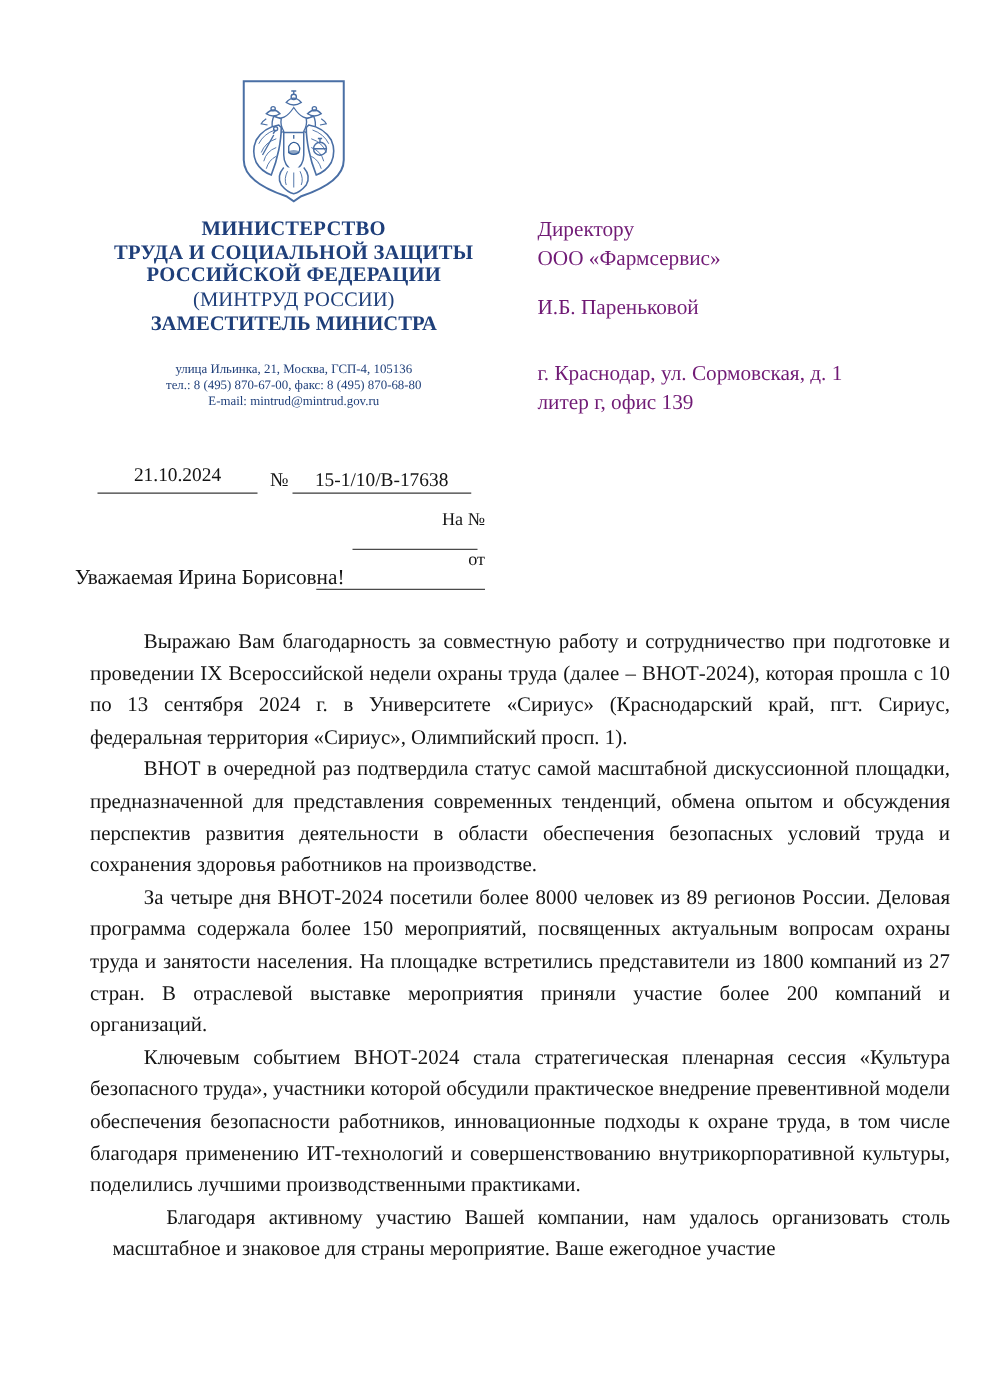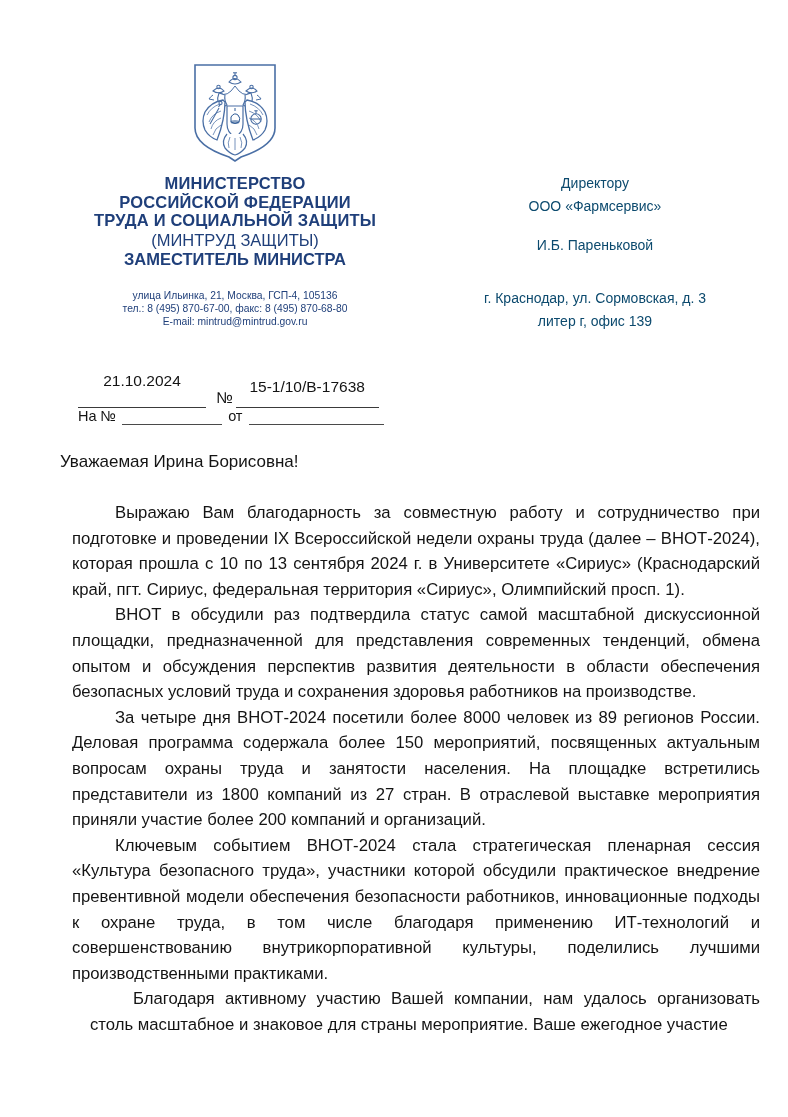--- a/index.html
+++ b/index.html
@@ -6,21 +6,21 @@
   html, body {
     margin: 0;
     padding: 0;
     background: #ffffff;
   }
   .page {
     position: relative;
     width: 788px;
     height: 1117px;
     background: #ffffff;
-    font-family: Liberation Sans, sans-serif;
+    font-family: Liberation Serif, serif;
     color: #1a1a1a;
     overflow: hidden;
     box-sizing: border-box;
   }
 
   
   .letterhead {
     position: absolute;
     left: 60px;
     top: 62px;
@@ -72,42 +72,43 @@
     font-size: 15.5px;
     color: #141414;
     display: flex;
     align-items: flex-end;
     white-space: nowrap;
   }
   .ref-date {
     border-bottom: 1px solid #3a3a3a;
     min-width: 120px;
     text-align: center;
-    padding: 0 4px 17px 4px;
+    padding: 0 4px 4px 4px;
   }
   .ref-nosign {
     padding: 0 3px 1px 10px;
   }
   .ref-num {
     border-bottom: 1px solid #3a3a3a;
     min-width: 135px;
     text-align: center;
-    padding: 0 4px 11px 4px;
+    padding: 0 4px 0 4px;
   }
 
   .onref-row {
     position: absolute;
     left: 78px;
     top: 408px;
     width: 310px;
     font-size: 14.5px;
     color: #141414;
     display: flex;
     align-items: flex-end;
     white-space: nowrap;
+    flex-direction: column;
   }
   .onref-label { padding-bottom: 1px; }
   .onref-blank1 {
     border-bottom: 1px solid #4a4a4a;
     width: 100px;
     margin: 0 6px;
     height: 13px;
   }
   .onref-blank2 {
     border-bottom: 1px solid #4a4a4a;
@@ -115,24 +116,24 @@
     margin-left: 6px;
     height: 13px;
   }
 
   
   .addressee {
     position: absolute;
     left: 430px;
     top: 172px;
     width: 330px;
-    text-align: center;
-    font-size: 14px;
+    text-align: left;
+    font-size: 17px;
     line-height: 23px;
-    color: #0c4a6e;
+    color: #701a75;
   }
   .addressee .block-gap { height: 16px; }
   .addressee .addr-gap { height: 30px; }
 
   
   .salutation {
     position: absolute;
     left: 60px;
     top: 452px;
     width: 700px;
@@ -234,23 +235,23 @@
 
       <path d="M38 72 q-6 7 -2 14 q5 6 10 7 q5 -1 10 -7 q4 -7 -2 -14" fill="#ffffff" stroke="#4a6fa5" stroke-width="1.2"></path>
       <g stroke="#4a6fa5" stroke-width="0.75" fill="none">
         <path d="M41 75 q-3 6 -1 11"></path>
         <path d="M46 76 v12"></path>
         <path d="M51 75 q3 6 1 11"></path>
       </g>
     </svg>
 
     <div class="ministry-line">МИНИСТЕРСТВО</div>
+    <div class="ministry-line">ТРУДА И СОЦИАЛЬНОЙ ЗАЩИТЫ</div>
     <div class="ministry-line">РОССИЙСКОЙ ФЕДЕРАЦИИ</div>
-    <div class="ministry-line">ТРУДА И СОЦИАЛЬНОЙ ЗАЩИТЫ</div>
-    <div class="ministry-sub">(МИНТРУД ЗАЩИТЫ)</div>
+    <div class="ministry-sub">(МИНТРУД РОССИИ)</div>
 
     <div class="deputy">ЗАМЕСТИТЕЛЬ МИНИСТРА</div>
 
     <div class="contacts">
       <div>улица Ильинка, 21, Москва, ГСП-4, 105136</div>
       <div>тел.: 8 (495) 870-67-00, факс: 8 (495) 870-68-80</div>
       <div>E-mail: mintrud@mintrud.gov.ru</div>
     </div>
   </div>
 
@@ -266,27 +267,27 @@
     <span class="onref-label">от</span>
     <span class="onref-blank2"></span>
   </div>
 
   <div class="addressee">
     <div>Директору</div>
     <div>ООО «Фармсервис»</div>
     <div class="block-gap"></div>
     <div>И.Б. Пареньковой</div>
     <div class="addr-gap"></div>
-    <div>г. Краснодар, ул. Сормовская, д. 3</div>
+    <div>г. Краснодар, ул. Сормовская, д. 1</div>
     <div>литер г, офис 139</div>
   </div>
 
   <div class="salutation">Уважаемая Ирина Борисовна!</div>
 
   <div class="body-text">
     <p>Выражаю Вам благодарность за совместную работу и сотрудничество при подготовке и проведении IX Всероссийской недели охраны труда (далее – ВНОТ-2024), которая прошла с 10 по 13 сентября 2024 г. в Университете «Сириус» (Краснодарский край, пгт. Сириус, федеральная территория «Сириус», Олимпийский просп. 1).</p>
-    <p>ВНОТ в обсудили раз подтвердила статус самой масштабной дискуссионной площадки, предназначенной для представления современных тенденций, обмена опытом и обсуждения перспектив развития деятельности в области обеспечения безопасных условий труда и сохранения здоровья работников на производстве.</p>
+    <p>ВНОТ в очередной раз подтвердила статус самой масштабной дискуссионной площадки, предназначенной для представления современных тенденций, обмена опытом и обсуждения перспектив развития деятельности в области обеспечения безопасных условий труда и сохранения здоровья работников на производстве.</p>
     <p>За четыре дня ВНОТ-2024 посетили более 8000 человек из 89 регионов России. Деловая программа содержала более 150 мероприятий, посвященных актуальным вопросам охраны труда и занятости населения. На площадке встретились представители из 1800 компаний из 27 стран. В отраслевой выставке мероприятия приняли участие более 200 компаний и организаций.</p>
     <p>Ключевым событием ВНОТ-2024 стала стратегическая пленарная сессия «Культура безопасного труда», участники которой обсудили практическое внедрение превентивной модели обеспечения безопасности работников, инновационные подходы к охране труда, в том числе благодаря применению ИТ-технологий и совершенствованию внутрикорпоративной культуры, поделились лучшими производственными практиками.</p>
     <p>Благодаря активному участию Вашей компании, нам удалось организовать столь масштабное и знаковое для страны мероприятие. Ваше ежегодное участие</p>
   </div>
 
 </div>
 
 </body></html>

